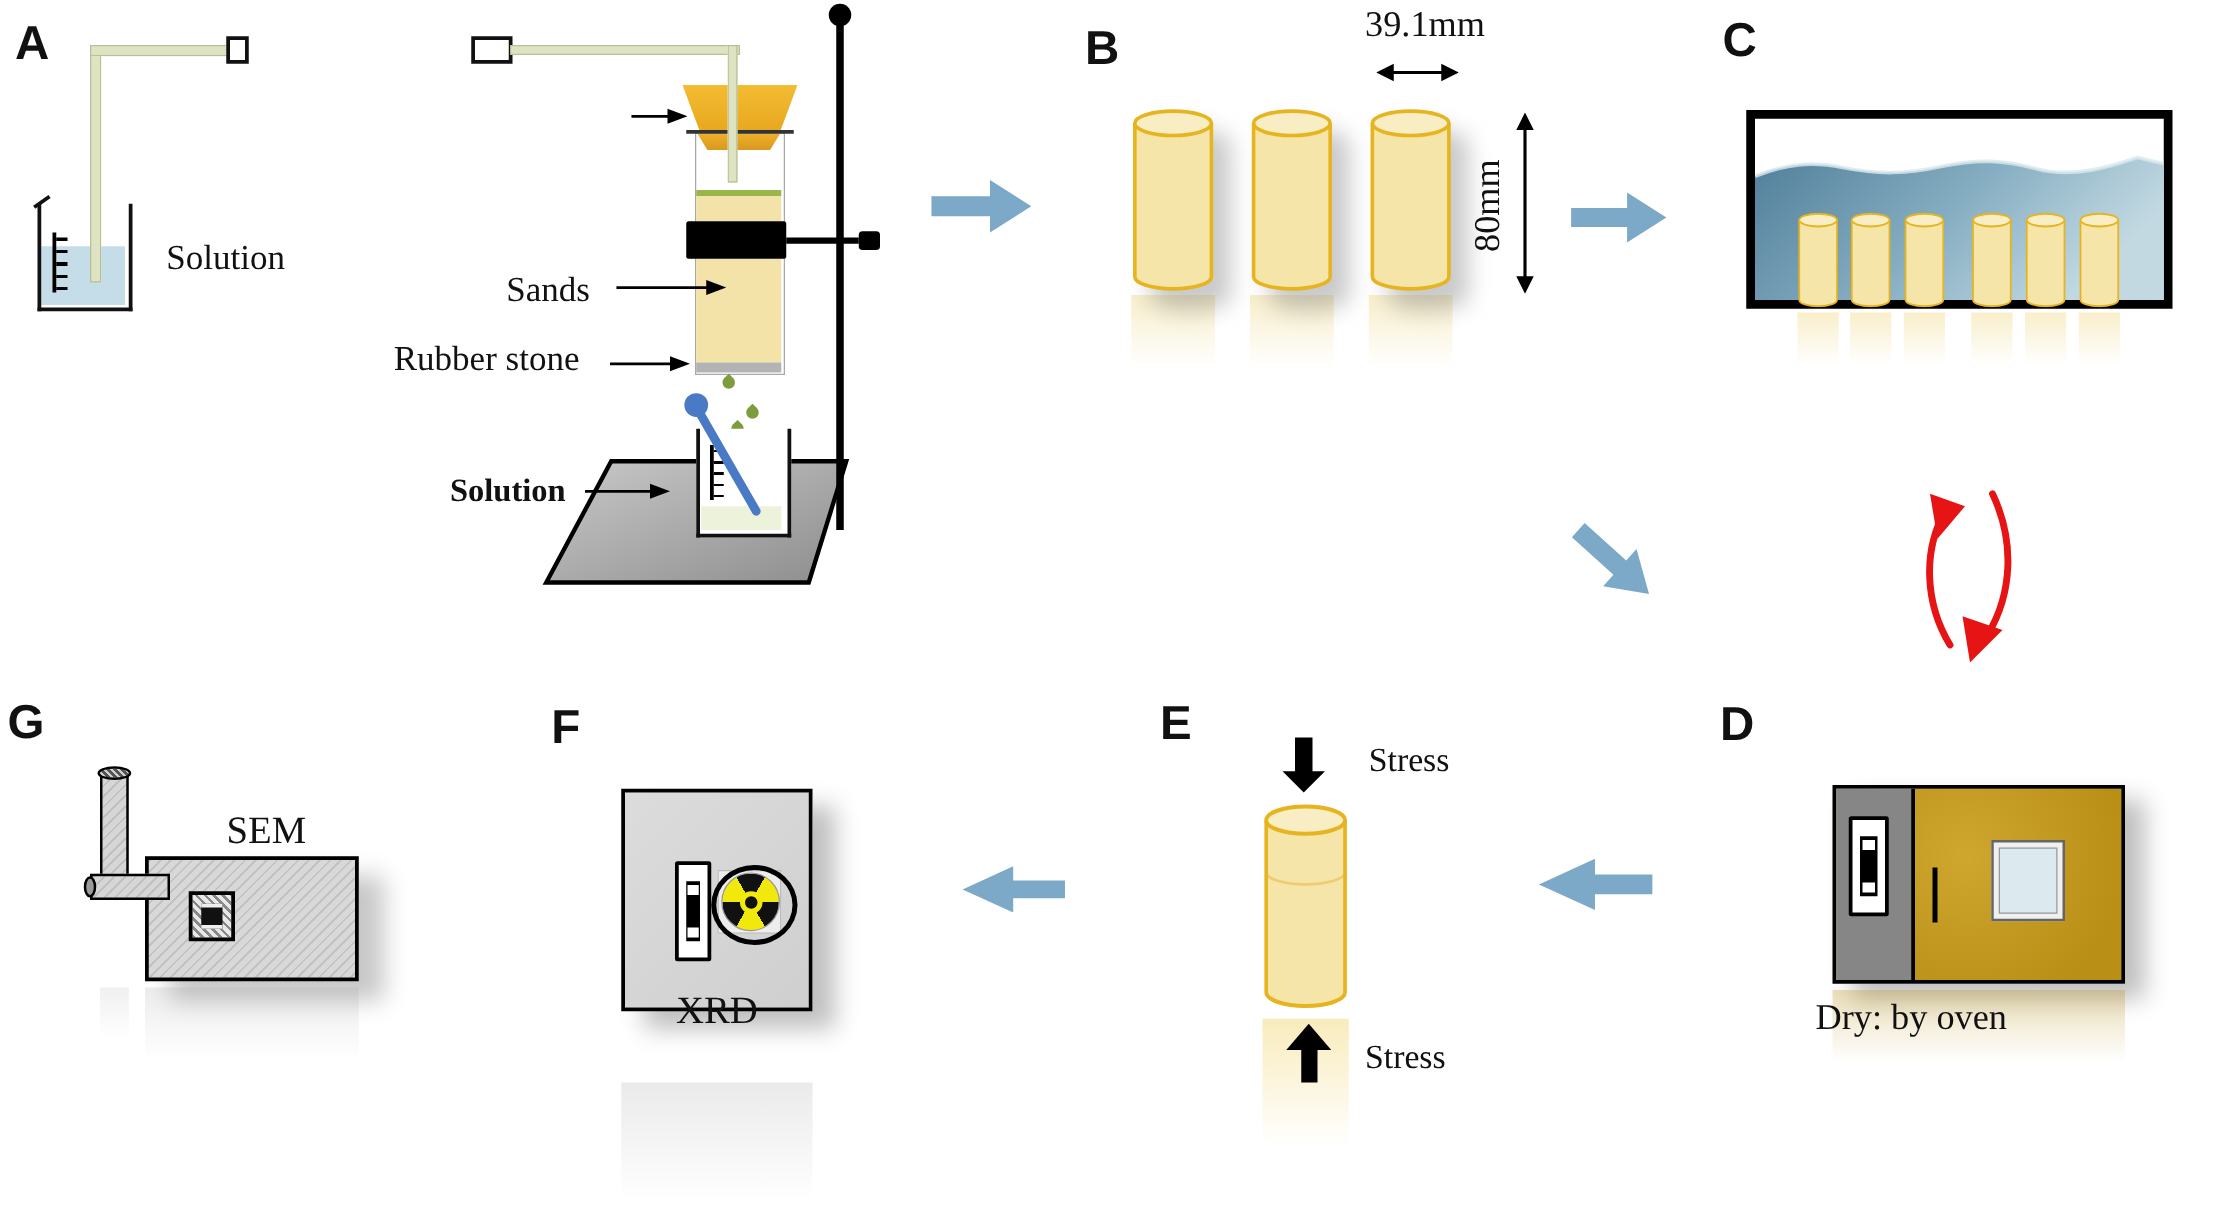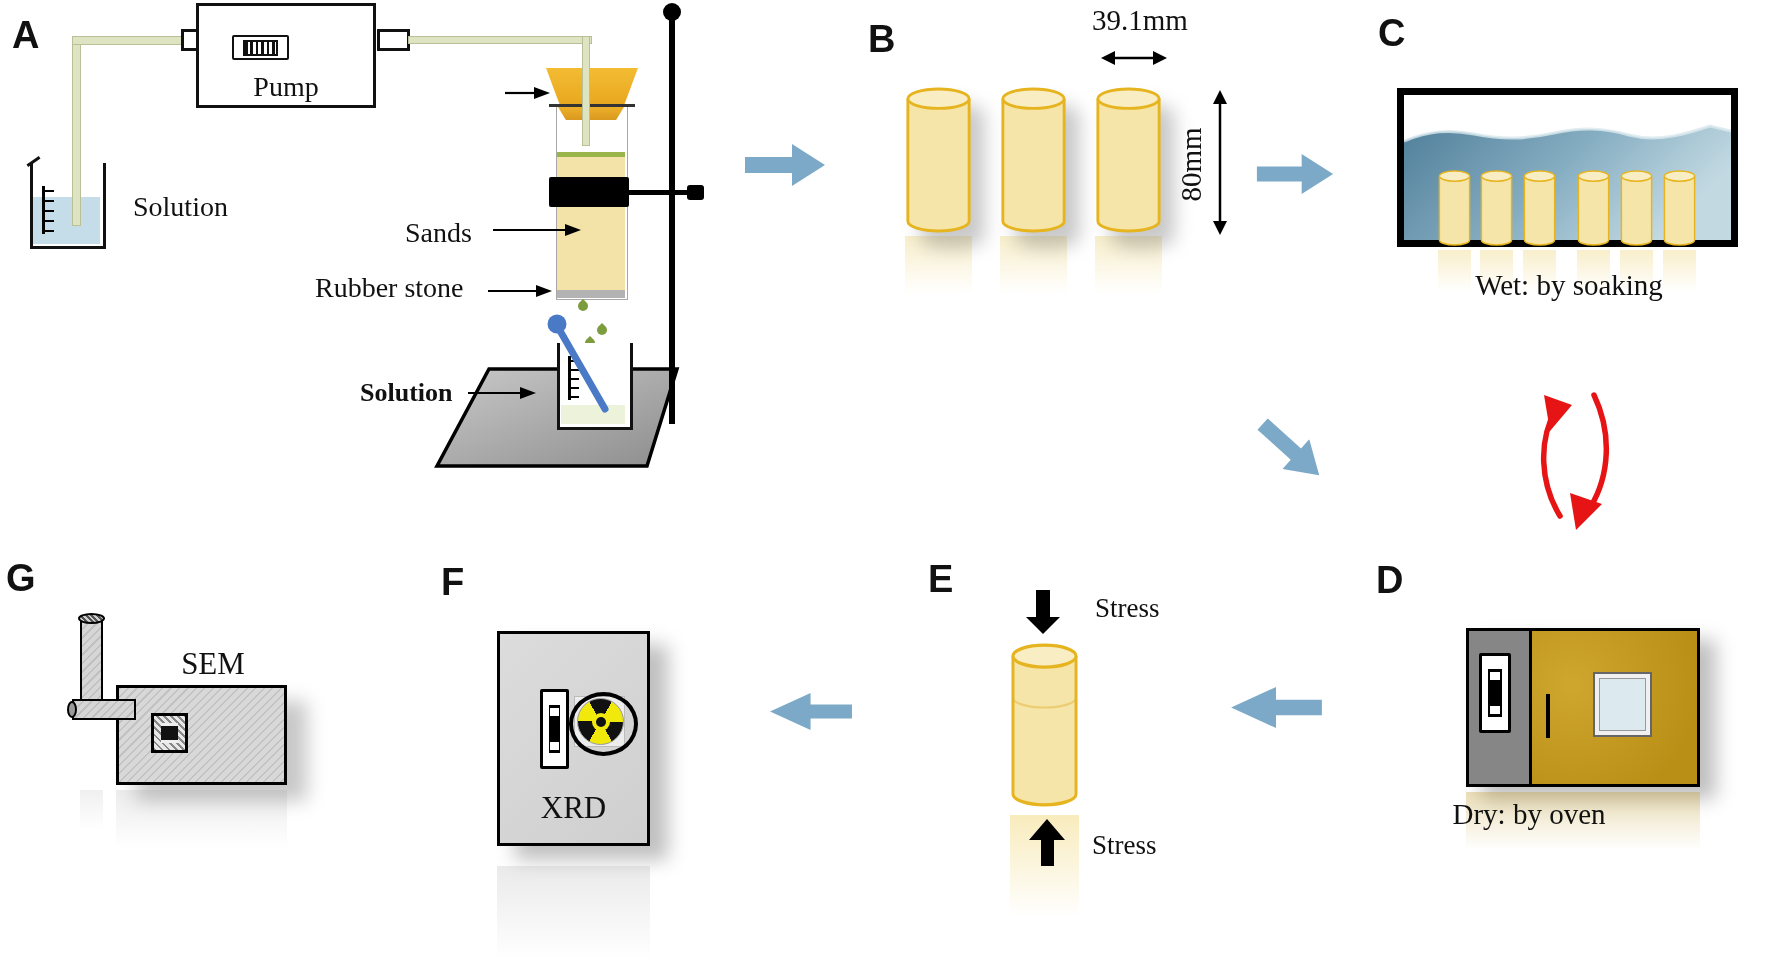--- a/index.html
+++ b/index.html
@@ -63,26 +63,20 @@
   <div class="stub" style="left:181px;top:29px;width:12px;height:16px"></div>
   <div class="stub" style="left:377px;top:29px;width:27px;height:16px"></div>
   <div class="tube" style="left:408px;top:36px;width:184px;height:8px"></div>
 
   <div class="abs" style="left:42px;top:186px;width:3px;height:48px;background:#000"></div>
   <div class="abs" style="left:45px;top:190px;width:9px;height:42px;background:repeating-linear-gradient(to bottom,#000 0 2.5px,transparent 2.5px 10px)"></div>
   <div class="beaker" style="left:30px;top:163px;width:70px;height:83px"></div>
   <div class="abs" style="left:26px;top:160px;width:15px;height:3px;background:#111;transform:rotate(-35deg)"></div>
   <div class="lbl" style="left:133px;top:190px">Solution</div>
 
-  <div class="abs" style="left:196px;top:3px;width:174px;height:99px;border:3px solid #111;background:#fff">
-    <div class="abs" style="left:33px;top:29px;width:53px;height:21px;border:2.5px solid #111;border-radius:2px">
-      <div class="abs" style="left:9px;top:3px;width:31px;height:12px;border:2px solid #111;background:repeating-linear-gradient(to right,#111 0 2.5px,transparent 2.5px 5.5px)"></div>
-    </div>
-    <div class="abs" style="left:0;right:0;bottom:2px;text-align:center;font-size:28px">Pump</div>
-  </div>
 
   <svg class="abs" style="left:430px;top:365px" width="255" height="106" viewBox="0 0 255 106">
     <polygon points="59,4 247,4 217,101 7,101" fill="url(#platg)" stroke="#000" stroke-width="3.5"></polygon>
   </svg>
   <div class="abs" style="left:669px;top:12px;width:6px;height:412px;background:#000"></div>
   <div class="abs" style="left:663px;top:3px;width:18px;height:18px;background:#000;border-radius:50%"></div>
 
   <div class="abs" style="left:556px;top:106px;width:70px;height:192px;background:#fff;border:1.5px solid #a8a8a8"></div>
   <div class="abs" style="left:557px;top:152px;width:68px;height:5px;background:#9ab54a"></div>
   <div class="abs" style="left:557px;top:157px;width:68px;height:20px;background:#f3e3a8"></div>
@@ -200,21 +194,20 @@
   <svg class="abs" style="left:1663px;top:170px" width="33" height="76" viewBox="0 0 70 150" preserveAspectRatio="none">
       <use href="#cyl"></use>
     </svg>
 
   <div class="abs reflect-y" style="left:1438px;top:250px;width:33px;height:42px"></div>
   <div class="abs reflect-y" style="left:1480px;top:250px;width:33px;height:42px"></div>
   <div class="abs reflect-y" style="left:1523px;top:250px;width:33px;height:42px"></div>
   <div class="abs reflect-y" style="left:1577px;top:250px;width:33px;height:42px"></div>
   <div class="abs reflect-y" style="left:1620px;top:250px;width:33px;height:42px"></div>
   <div class="abs reflect-y" style="left:1663px;top:250px;width:33px;height:42px"></div>
-  <div class="cap" style="left:1460px;top:269px;width:218px">Wet: by soaking</div>
 
   <svg class="abs" style="left:1530px;top:383px" width="95" height="150" viewBox="0 0 95 150">
     <path d="M30 133 C 10 100, 8 58, 26 26" stroke="#e61414" stroke-width="5.5" fill="none" stroke-linecap="round"></path>
     <polygon points="14,12 42,22 20,48" fill="#e61414"></polygon>
     <path d="M64 12 C 82 50, 80 92, 60 125" stroke="#e61414" stroke-width="5.5" fill="none" stroke-linecap="round"></path>
     <polygon points="46,147 40,110 72,121" fill="#e61414"></polygon>
   </svg>
 
   <div class="letter" style="left:1376px;top:561px">D</div>
 
@@ -250,21 +243,21 @@
   <div class="tri" style="left:1029px;top:819px;border-left:18px solid transparent;border-right:18px solid transparent;border-bottom:21px solid #000"></div>
   <div class="abs" style="left:1041px;top:840px;width:13px;height:26px;background:#000"></div>
   <div class="lbl" style="left:1092px;top:830px;font-size:27px">Stress</div>
 
   <svg class="abs" style="left:764px;top:693px" width="94" height="37" viewBox="0 0 93 42">
     <polygon points="93,13 46,13 46,0 0,21 46,42 46,29 93,29" fill="#7ca9c7"></polygon>
   </svg>
 
   <div class="letter" style="left:441px;top:563px">F</div>
 
-  <div class="abs" style="left:497px;top:631px;width:153px;height:215px;border:3.5px solid #000;box-sizing:border-box;background:linear-gradient(135deg,#dcdcdc,#cfcfcf);box-shadow:18px 14px 18px rgba(0,0,0,0.25)">
+  <div class="abs" style="left:497px;top:631px;width:153px;height:178px;border:3.5px solid #000;box-sizing:border-box;background:linear-gradient(135deg,#dcdcdc,#cfcfcf);box-shadow:18px 14px 18px rgba(0,0,0,0.25)">
     <div class="toggle" style="left:40px;top:55px;width:23px;height:74px">
         <div class="band"></div>
       </div>
     <div class="abs" style="left:74px;top:62px;width:49px;height:49px;background:#ededed;border:1px solid #bbb"></div>
     <div class="abs" style="left:69px;top:58px;width:61px;height:56px;border:4px solid #000;border-radius:50%"></div>
     <div class="abs" style="left:77px;top:64px;width:45px;height:45px;border-radius:50%;border:1px solid #999;background:conic-gradient(from -30deg, #111 0 60deg, #f2e90c 60deg 120deg, #111 120deg 180deg, #f2e90c 180deg 240deg, #111 240deg 300deg, #f2e90c 300deg 360deg)">
       <div class="abs" style="left:17.5px;top:17.5px;width:10px;height:10px;background:#111;border-radius:50%;box-shadow:0 0 0 4px #f2e90c"></div>
     </div>
     <div class="machinelbl" style="left:0;right:0;top:156px">XRD</div>
   </div>

